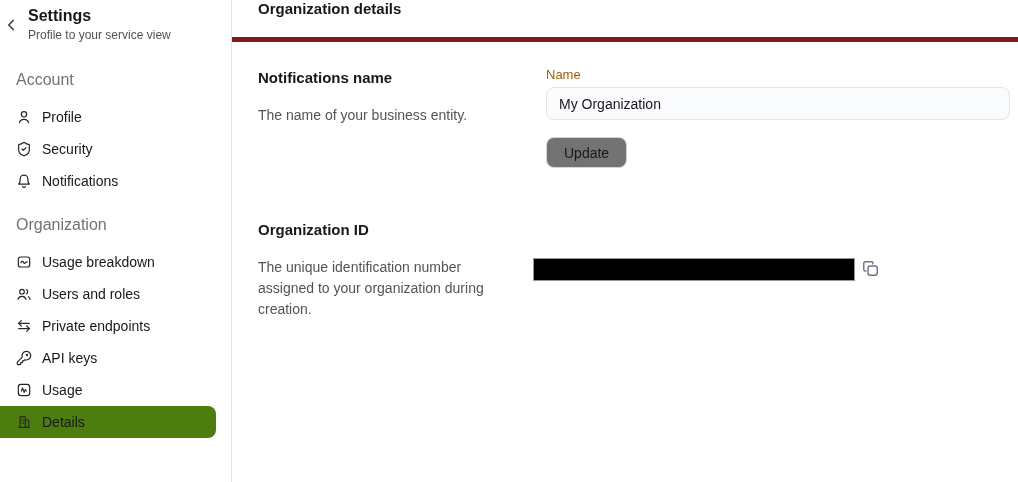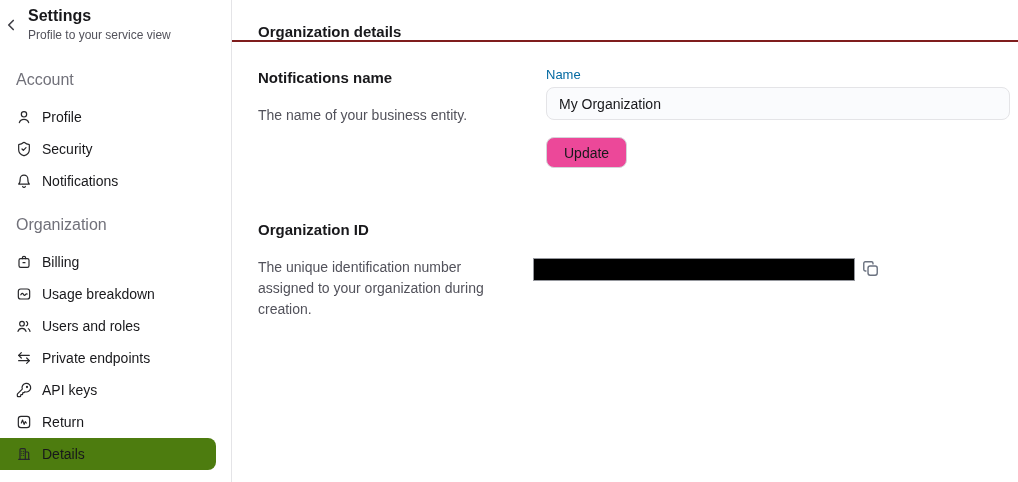--- a/index.html
+++ b/index.html
@@ -18,36 +18,36 @@
   .sb-section-label.second { margin-top:21px; }
   .sb-item { display:flex; align-items:center; height:32px; padding-left:16px;
     margin-right:15px; gap:10px; font-size:14px; color:#18181b; cursor:pointer;
     border-radius:0 8px 8px 0; }
   .sb-item .icon { width:16px; height:16px; display:flex; color:#27272a; flex:0 0 16px; }
   .sb-item.selected { background:#4d7c0f; }
   .icon svg { width:100%; height:100%; }
 
   
   .main { flex:1; display:flex; flex-direction:column; }
-  .main-header { height:42px; flex:0 0 42px; border-bottom:2px solid #7f1d1d;
-    display:flex; align-items:flex-end; padding-left:26px; }
+  .main-header { height:42px; flex:0 0 42px; border-bottom:5px solid #7f1d1d;
+    display:flex; align-items:flex-start; padding-left:26px; }
   .main-header h1 { font-size:15px; font-weight:700; }
   .content { padding:27px 8px 0 26px; }
   .form-row { display:flex; }
   .form-row.first { margin-bottom:53px; }
   .col-left { flex:0 0 288px; padding-right:24px; }
   .col-right { flex:1; position:relative; }
   .row-heading { font-size:15px; font-weight:700; line-height:18px; }
   .row-desc { margin-top:18px; font-size:14px; line-height:21px; color:#52525b; }
   .row-desc.narrow { width:252px; }
-  .field-label { font-size:13px; color:#0369a1; line-height:16px; margin-top:-2px; }
+  .field-label { font-size:13px; color:#a16207; line-height:16px; margin-top:-2px; }
   .text-input { margin-top:4px; width:100%; height:33px; border:1px solid #e4e4e7;
     border-radius:8px; background:#fafbfd; padding:0 12px; font-size:14px; color:#18181b;
     font-family:"Liberation Sans","DejaVu Sans",sans-serif; outline:none; display:block; }
-  .update-btn { margin-top:17px; height:31px; padding:0 17px; background:#ec4899;
+  .update-btn { margin-top:17px; height:31px; padding:0 17px; background:#737373;
     border:1px solid #d4d4d8; border-radius:8px; font-size:14px; color:#18181b;
     font-family:"Liberation Sans","DejaVu Sans",sans-serif; cursor:pointer;text-align:right; }
   .redacted-box { position:absolute; left:-13px; top:37px; width:322px; height:23px;
     background:#000; border:1px solid #94969c; }
   .copy-btn { position:absolute; left:316px; top:39px; width:17px; height:17px;
     background:none; border:none; padding:0; color:#6b7280; cursor:pointer; display:flex; }
   .copy-btn svg { width:17px; height:17px; }
 </style>
 </head>
 <body>
@@ -94,30 +94,20 @@
         <svg viewBox="0 0 24 24" fill="none" stroke="currentColor" stroke-width="1.8" stroke-linecap="round" stroke-linejoin="round">
             <path d="M6.26 9a5.74 5.74 0 0 1 11.48 0c0 6 2.26 7.6 2.26 7.6H4S6.26 15 6.26 9"></path>
             <path d="M10 20.2a2.2 2.2 0 0 0 4 0"></path>
           </svg>
       </span>
       <span>Notifications</span>
     </div>
 
     <div class="sb-section-label second">Organization</div>
 
-    <div class="sb-item">
-      <span class="icon">
-        <svg viewBox="0 0 24 24" fill="none" stroke="currentColor" stroke-width="1.8" stroke-linecap="round" stroke-linejoin="round">
-            <path d="M9.5 7V6a2.5 2.5 0 0 1 5 0v1"></path>
-            <rect x="4.5" y="7" width="15" height="13" rx="2.5"></rect>
-            <path d="M10.5 13h3"></path>
-          </svg>
-      </span>
-      <span>Billing</span>
-    </div>
 
     <div class="sb-item">
       <span class="icon">
         <svg viewBox="0 0 24 24" fill="none" stroke="currentColor" stroke-width="1.8" stroke-linecap="round" stroke-linejoin="round">
             <rect x="3.5" y="4.5" width="17" height="15" rx="3.5"></rect>
             <path d="M7.3 13.2c1.3-2.6 2.7-2.8 3.8-.7.9 1.8 2.1 1.9 3.1.4.7-1 1.5-1.4 2.5-.9"></path>
           </svg>
       </span>
       <span>Usage breakdown</span>
     </div>
@@ -156,21 +146,21 @@
       <span>API keys</span>
     </div>
 
     <div class="sb-item">
       <span class="icon">
         <svg viewBox="0 0 24 24" fill="none" stroke="currentColor" stroke-width="1.8" stroke-linecap="round" stroke-linejoin="round">
             <rect x="3.5" y="3.5" width="17" height="17" rx="4"></rect>
             <path d="M8 13.5 9.8 9l2.4 6.5 1.7-4 1.6 2"></path>
           </svg>
       </span>
-      <span>Return</span>
+      <span>Usage</span>
     </div>
 
     <div class="sb-item selected">
       <span class="icon">
         <svg viewBox="0 0 24 24" fill="none" stroke="currentColor" stroke-width="1.8" stroke-linecap="round" stroke-linejoin="round">
             <path d="M4 20h16"></path>
             <path d="M6 20V5.5A1.5 1.5 0 0 1 7.5 4h5A1.5 1.5 0 0 1 14 5.5V20"></path>
             <path d="M14 9h3.5A1.5 1.5 0 0 1 19 10.5V20"></path>
             <path d="M8.7 8h.01M11.3 8h.01M8.7 11h.01M11.3 11h.01M8.7 14h.01M11.3 14h.01"></path>
           </svg>

